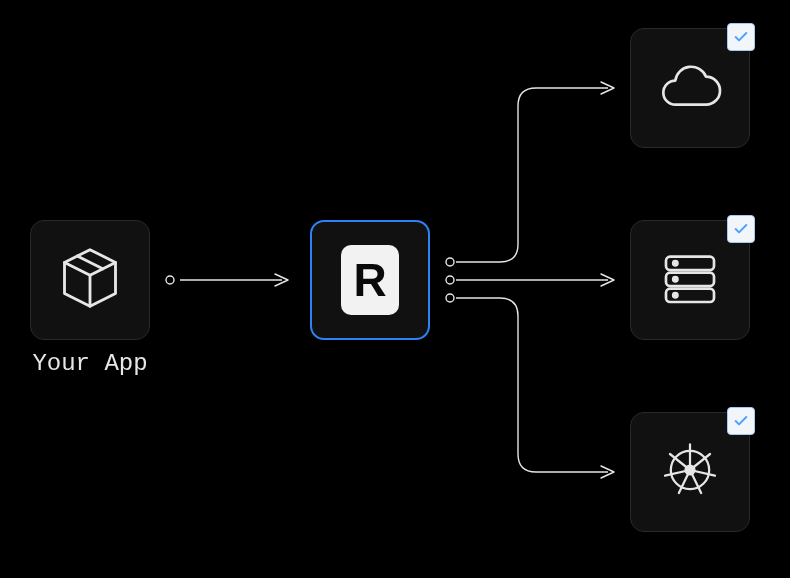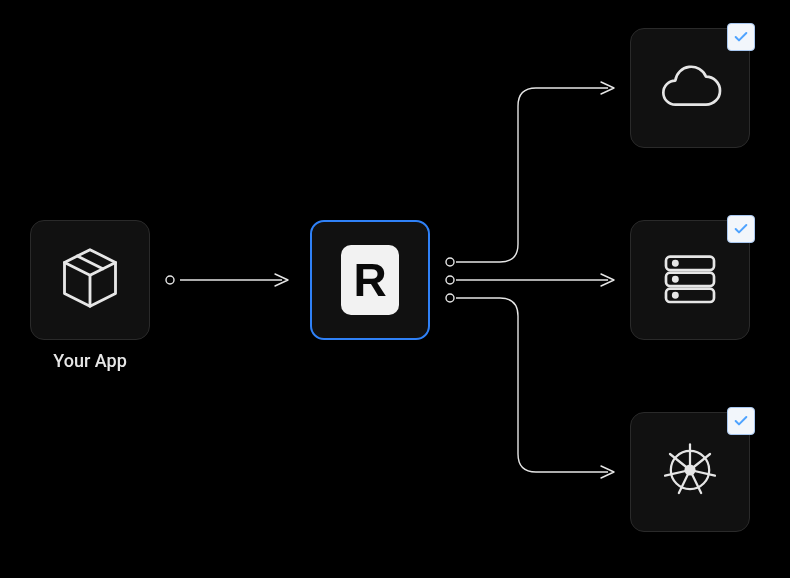--- a/index.html
+++ b/index.html
@@ -21,24 +21,25 @@
       display: flex;
       align-items: center;
       justify-content: center;
     }
     .node.highlight {
       border: 2px solid #2f81f7;
     }
     .node-label {
       position: absolute;
       color: #e6e6e6;
-      font-size: 18px;
+      font-size: 24px;
       font-weight: 500;
       text-align: center;
       width: 120px;
+      font-family: Liberation Mono, monospace;
     }
     .badge {
       position: absolute;
       width: 28px;
       height: 28px;
       background: #f2f6fb;
       border: 1px solid #a8c7f0;
       border-radius: 4px;
       display: flex;
       align-items: center;

